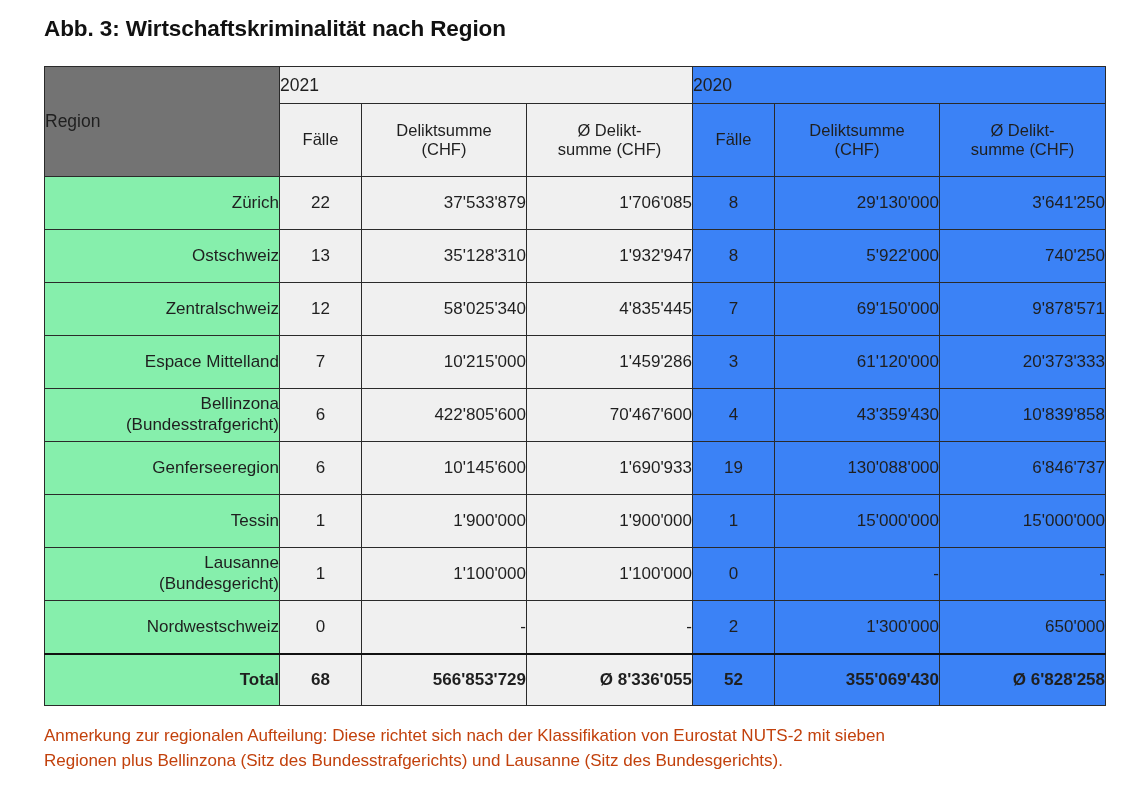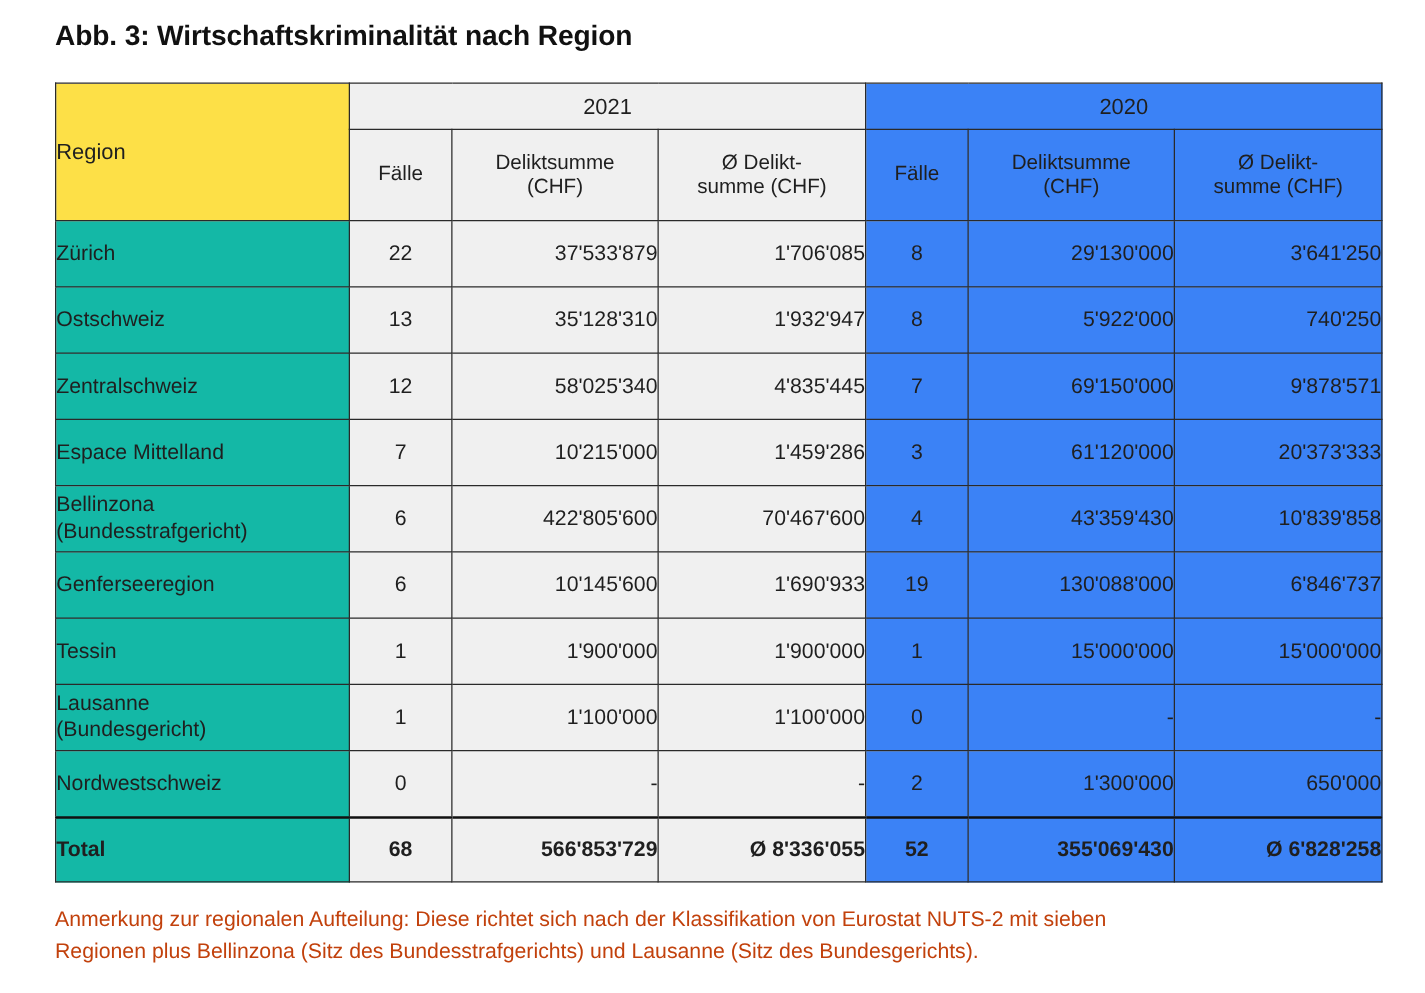--- a/index.html
+++ b/index.html
@@ -60,58 +60,58 @@
   }
 
   
   col.c-region { width: 235px; }
   col.c-faelle { width: 82px; }
   col.c-delikt { width: 165px; }
   col.c-avg    { width: 166px; }
 
   
   .year-head {
-    text-align: center;
+    text-align: left;
     font-weight: bold;
     font-size: 17.5px;
     height: 36px;
     line-height: 36px;
     padding: 0 4px;
   }
   .sub-head {
     text-align: center;
     font-weight: bold;
     font-size: 16.5px;
     line-height: 1.18;
     height: 72px;
     padding: 4px 6px;
   }
   .region-head {
     font-weight: bold;
     font-size: 17.5px;
     padding-left: 14px;
     text-align: left;
-    background: #fde047;
+    background: #737373;
   }
 
   
   .shade { background: #f0f0f0; }
   .plain { background: #3b82f6; }
 
   
   tbody td {
     height: 52px;
   }
   td.region-cell {
-    text-align: left;
+    text-align: right;
     padding-left: 14px;
     padding-right: 8px;
     font-size: 17px;
     line-height: 1.2;
-    background: #14b8a6;
+    background: #86efac;
   }
   td.num {
     text-align: right;
     padding-right: 14px;
     font-size: 17px;
     font-variant-numeric: tabular-nums;
   }
   td.ctr {
     text-align: center;
     font-size: 17px;

